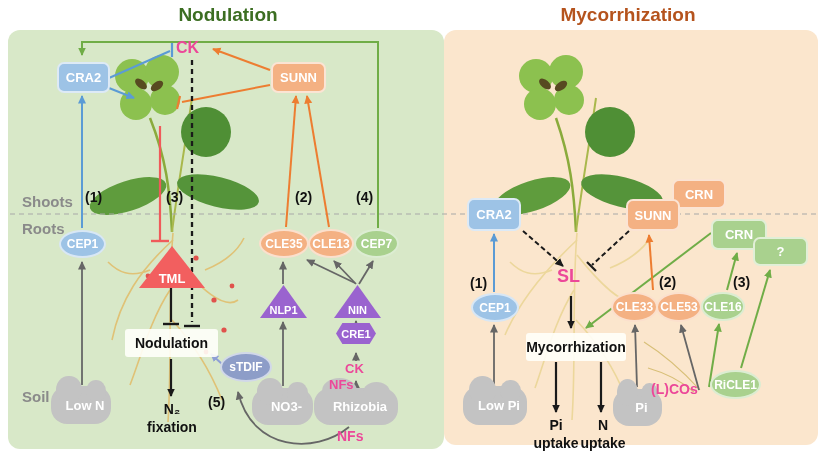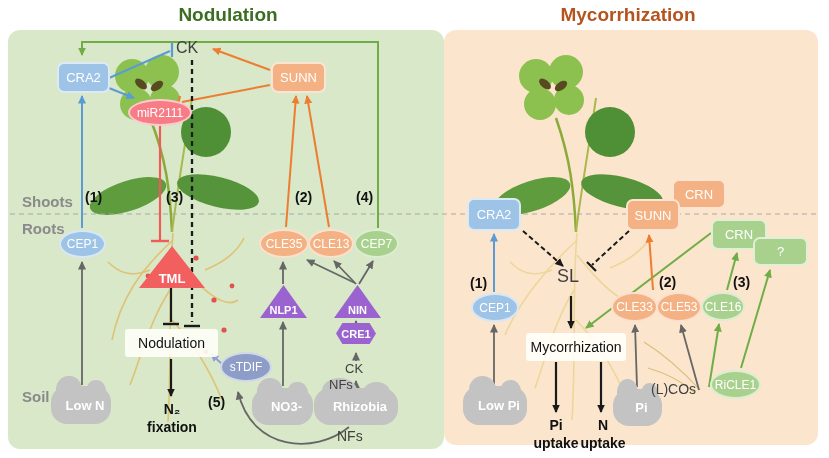--- a/index.html
+++ b/index.html
@@ -6,42 +6,42 @@
   #stage{position:relative;width:829px;height:458px;background:#fff;overflow:hidden;
          font-family:"Liberation Sans",sans-serif;}
   .panel{position:absolute;border-radius:12px;}
   #panel-nod{left:8px;top:30px;width:436px;height:419px;background:#d8e8c8;}
   #panel-myc{left:444px;top:30px;width:374px;height:415px;background:#fbe6cd;}
   .ptitle{position:absolute;top:4px;font-size:19px;font-weight:700;text-align:center;width:200px;}
   #title-nod{left:128px;color:#3c6e22;}
   #title-myc{left:528px;color:#b5531d;}
   svg.layer{position:absolute;left:0;top:0;pointer-events:none;}
   .box,.ell,.process{position:absolute;display:flex;align-items:center;justify-content:center;
-    color:#fff;font-weight:400;box-sizing:border-box;}
+    color:#fff;font-weight:700;box-sizing:border-box;}
   .box{border-radius:7px;font-size:13px;border:2px solid rgba(255,255,255,.65);}
   .ell{border-radius:50%;font-size:12px;border:2px solid rgba(255,255,255,.6);}
   .blue{background:#9dc3e6;} .orange{background:#f4b183;} .green{background:#a9d18e;}
   .pink{background:#f87c86;} .slate{background:#8d9dc8;}
   .tri{position:absolute;display:flex;align-items:flex-end;justify-content:center;
     clip-path:polygon(50% 0,0 100%,100% 100%);color:#fff;font-weight:700;font-size:11px;}
   .tri span{padding-bottom:2px;}
   .tri.purple{background:#9a63cf;text-align:center;} .tri.red{background:#f25f5f;font-size:13px;}
   .hex{position:absolute;display:flex;align-items:center;justify-content:center;
     clip-path:polygon(16% 0,84% 0,100% 50%,84% 100%,16% 100%,0 50%);
     background:#9a63cf;color:#fff;font-weight:700;font-size:11px;}
   .process{background:rgba(255,255,250,.9);color:#111;font-size:14px;border-radius:3px;}
   .cloud{position:absolute;display:flex;align-items:center;justify-content:center;
     background:#c3c3c3;border-radius:16px;color:#fff;font-weight:700;font-size:13px;}
   .cloud:before{content:"";position:absolute;width:42%;height:72%;background:#c3c3c3;
     border-radius:50%;top:-26%;left:9%;}
   .cloud:after{content:"";position:absolute;width:33%;height:58%;background:#c3c3c3;
     border-radius:50%;top:-16%;right:9%;}
   .cloud span{position:relative;z-index:1;padding-left:8px;}
   .num{position:absolute;font-weight:700;font-size:14px;color:#111;}
-  .blk{position:absolute;font-weight:400;color:#404040;}
+  .blk{position:absolute;font-weight:700;color:#ec4899;}
   .region{position:absolute;color:#8a8a8a;font-weight:700;font-size:15px;}
   .twoline{position:absolute;font-weight:700;color:#111;font-size:14px;text-align:center;line-height:1.25;}
 </style>
 </head>
 <body>
 
 <div id="stage">
 
   <div id="panel-nod" class="panel"></div>
   <div id="panel-myc" class="panel"></div>
@@ -190,21 +190,20 @@
     </g>
   </svg>
 
   <div class="region" style="left:22px;top:193px;">Shoots</div>
   <div class="region" style="left:22px;top:220px;">Roots</div>
   <div class="region" style="left:22px;top:388px;">Soil</div>
 
   <div class="box blue" style="left:57px;top:62px;width:53px;height:31px;">CRA2</div>
   <div class="box orange" style="left:271px;top:62px;width:55px;height:31px;">SUNN</div>
   <div class="blk" style="left:176px;top:39px;font-size:16px;">CK</div>
-  <div class="ell pink" style="left:128px;top:99px;width:64px;height:27px;">miR2111</div>
   <div class="tri red" style="left:139px;top:246px;width:66px;height:42px;">
       <span>TML</span>
     </div>
   <div class="ell blue" style="left:59px;top:230px;width:47px;height:28px;">CEP1</div>
   <div class="ell orange" style="left:259px;top:229px;width:50px;height:29px;">CLE35</div>
   <div class="ell orange" style="left:308px;top:229px;width:46px;height:29px;">CLE13</div>
   <div class="ell green" style="left:354px;top:229px;width:45px;height:29px;">CEP7</div>
   <div class="tri purple" style="left:260px;top:285px;width:47px;height:33px;">
       <span>NLP1</span>
     </div>

